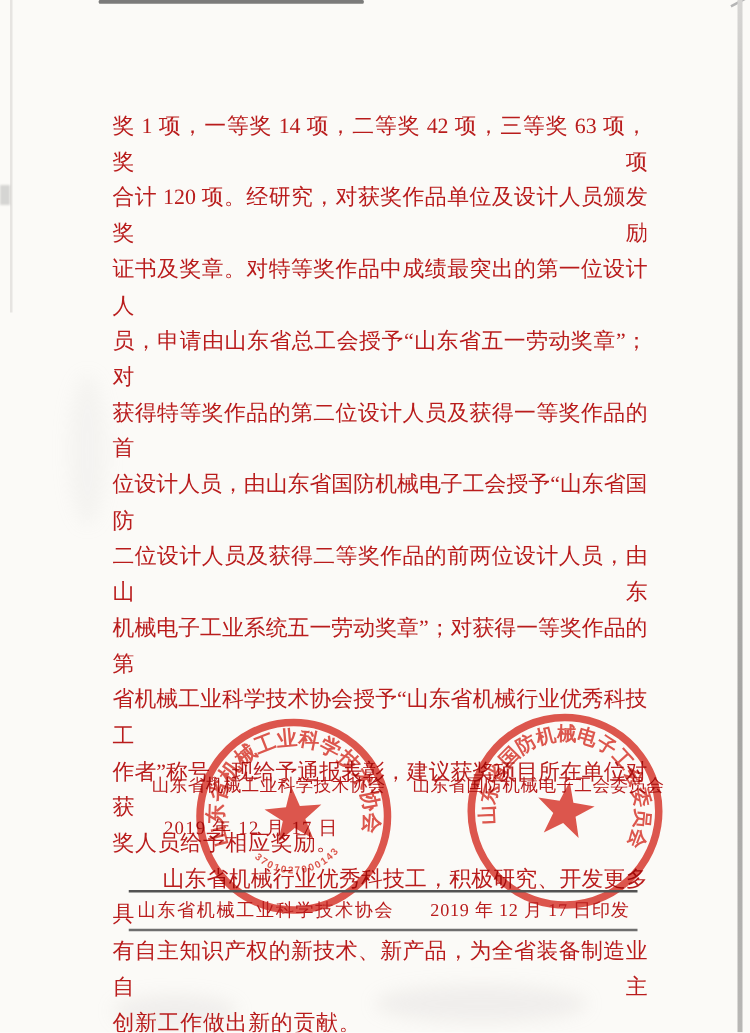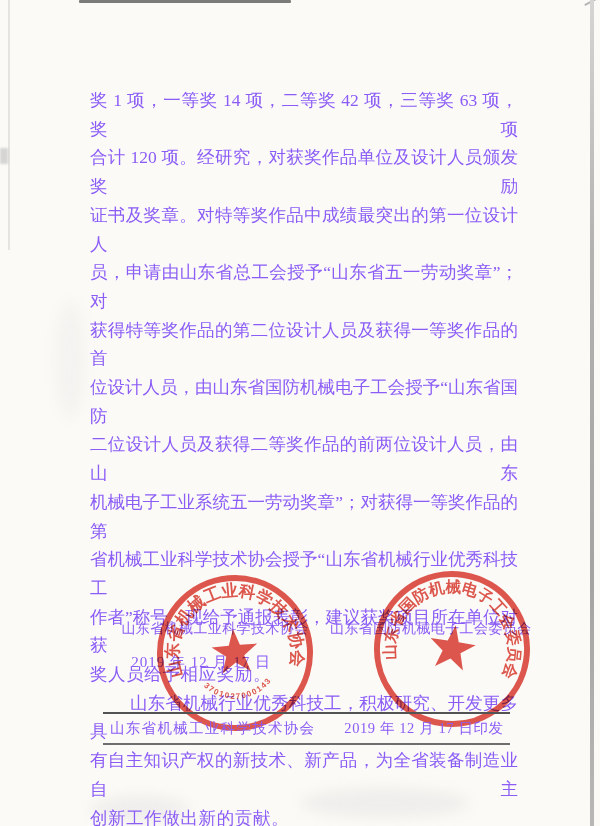--- a/index.html
+++ b/index.html
@@ -2,21 +2,21 @@
 <html><head>
 <meta charset="utf-8">
 <style>
   html,body{margin:0;padding:0;}
   .page{
     position:relative;
     width:600px;height:826px;
     background:#fbfaf7;
     overflow:hidden;
     font-family:"Liberation Serif","DejaVu Serif",serif;
-    color:#8b5cf6;
+    color:#b91c1c;
   }
   
   .top-edge{position:absolute;left:79px;top:0;width:212px;height:2.5px;background:#454545;opacity:.7;border-radius:1px;}
   .tr-mark{position:absolute;left:584px;top:1px;width:13px;height:2px;background:#b5b5b5;transform:rotate(-28deg);}
   .right-edge{position:absolute;left:590px;top:0;width:3.5px;height:826px;
     background:linear-gradient(to bottom,#d6d5d3 0%,#b3b2b0 30%,#a5a4a2 70%,#b8b7b5 100%);}
   .left-edge{position:absolute;left:8px;top:0;width:1.5px;height:250px;background:#e6e4e1;}
   .left-mark{position:absolute;left:0;top:148px;width:8px;height:16px;background:#a9a9a9;opacity:.45;filter:blur(1px);}
   .smudge{position:absolute;border-radius:50%;filter:blur(7px);background:rgba(185,183,178,.16);}
   .smudge.s1{left:300px;top:788px;width:170px;height:30px;}

